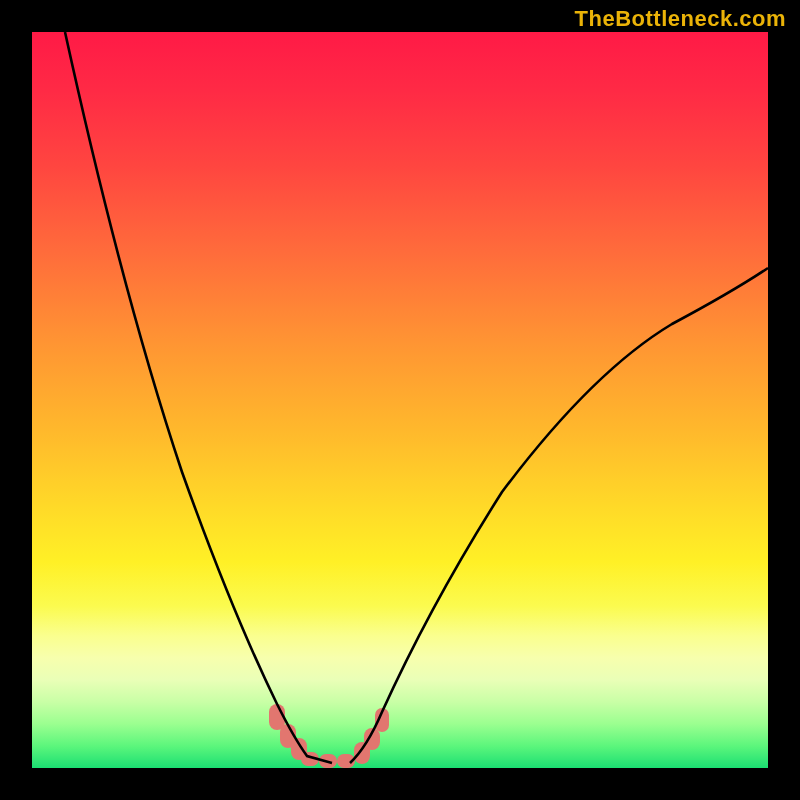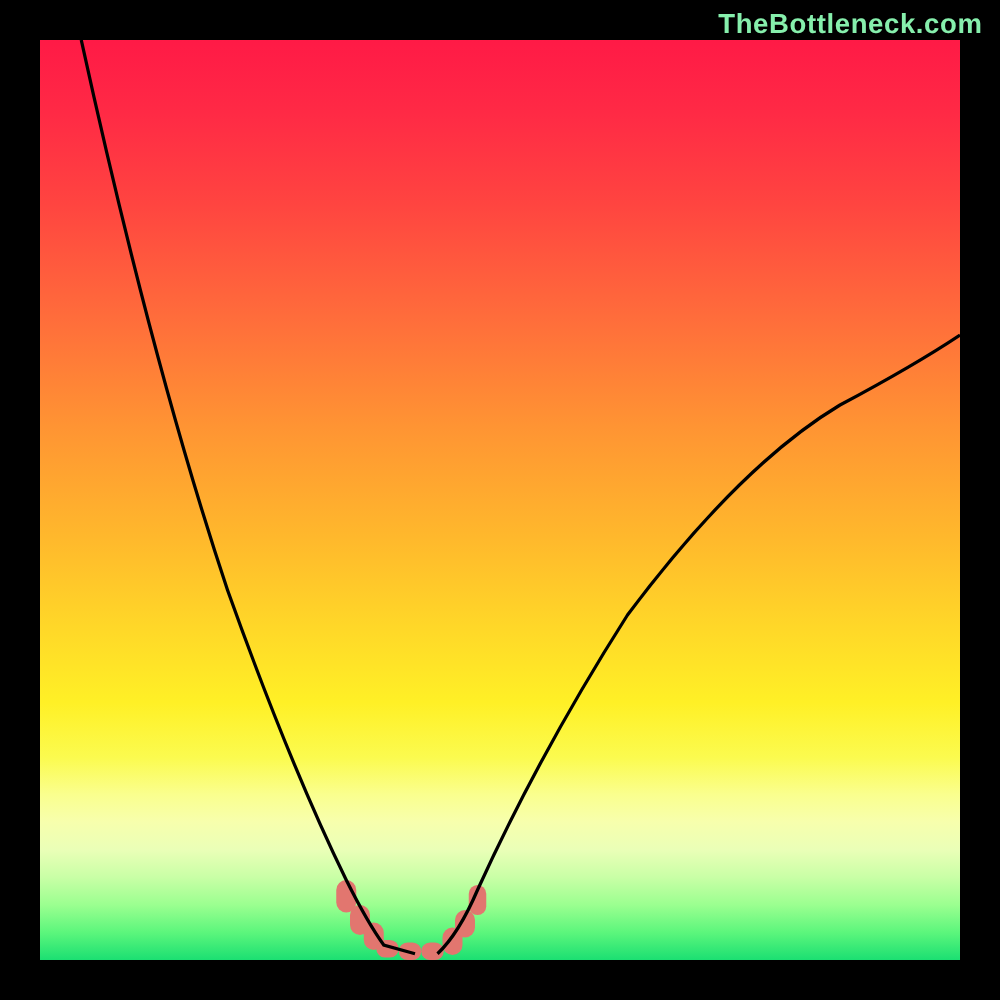--- a/index.html
+++ b/index.html
@@ -51,21 +51,21 @@
   svg.curves {
     position: absolute;
     inset: 0;
     width: 100%;
     height: 100%;
   }
   .wm {
     position: absolute;
     top: 6px;
     right: 14px;
-    color: #86efac;
+    color: #eab308;
     font-size: 22px;
     font-weight: 600;
     letter-spacing: 0.5px;
     pointer-events: none;
     user-select: none;
   }
 </style>
 </head>
 <body>
 

